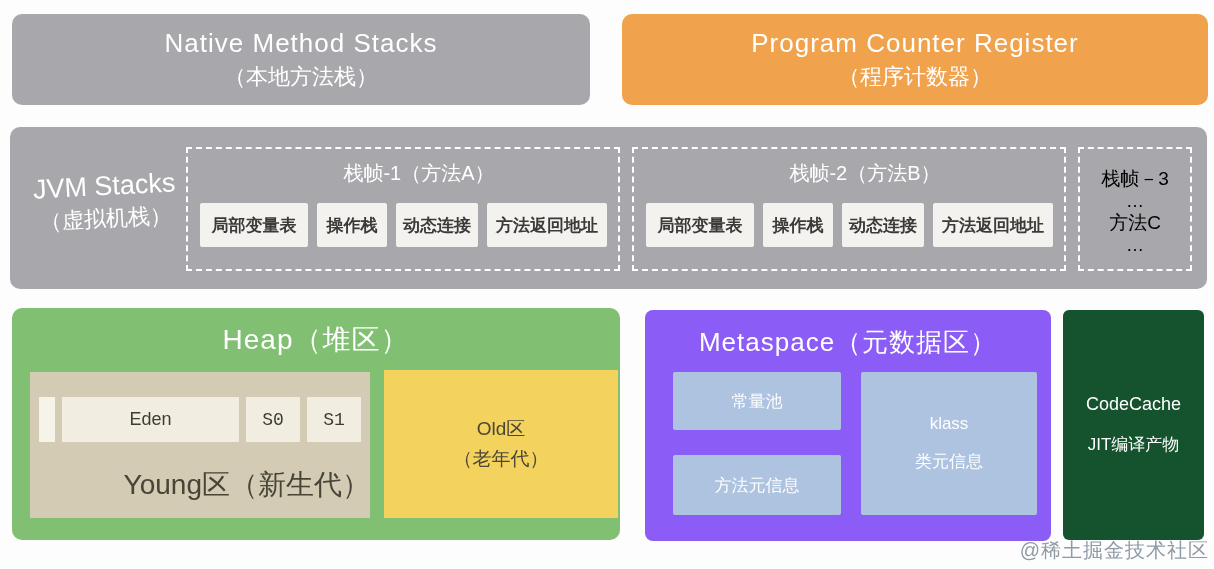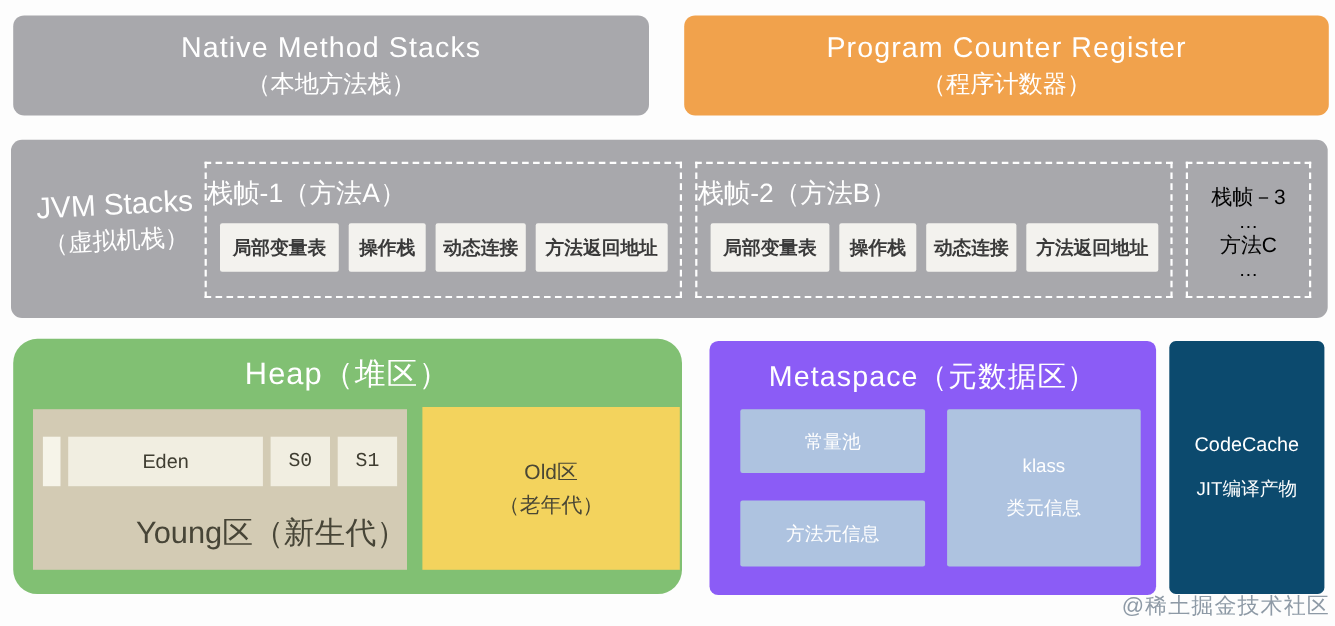--- a/index.html
+++ b/index.html
@@ -21,29 +21,29 @@
   .jvm { left:10px; top:127px; width:1197px; height:162px; background:#a8a8ac; border-radius:10px; }
   .jvm-label { position:absolute; left:10px; top:44px; width:170px; text-align:center;
                color:#fff; transform:rotate(-3deg); }
   .jvm-title { font-size:27px; }
   .jvm-sub   { font-size:22px; margin-top:2px; }
   .frame { position:absolute; top:20px; height:120px; border:2px dashed #ffffff; }
   .frame1 { left:176px; width:430px; }
   .frame2 { left:622px; width:430px; }
   .frame3 { left:1068px; width:110px; display:flex; flex-direction:column;
             align-items:center; justify-content:center; gap:2px; color:#000000; }
-  .frame-title { margin-top:11px; text-align:left; color:#fff; font-size:24px; }
+  .frame-title { margin-top:11px; text-align:center; color:#fff; font-size:20px;margin-left:32px; }
   .slots { position:absolute; left:12px; top:54px; display:flex; gap:9px; }
   .slot { background:#f3f2ee; color:#3a3a3a; font-size:17px; font-weight:600; height:44px;
           display:flex; align-items:center; justify-content:center; border-radius:2px; }
   .slot-lvt { width:108px; } .slot-os { width:70px; } .slot-dl { width:82px; } .slot-ra { width:120px; }
   .f3-line { font-size:19px; } .f3-dots { font-size:18px; line-height:14px; }
 
   
-  .heap { left:12px; top:308px; width:608px; height:232px; background:#81c073; border-radius:22px; }
+  .heap { left:12px; top:308px; width:608px; height:232px; background:#81c073; border-radius:10px; }
   .heap-title { margin-top:13px; text-align:center; color:#fff; font-size:28px; letter-spacing:1px; }
   .young { position:absolute; left:18px; top:64px; width:340px; height:146px; background:#d3cbb4; }
   .young-row { display:flex; gap:7px; padding:25px 9px 0 9px; }
   .cell { background:#f1eee1; height:45px; display:flex; align-items:center;
           justify-content:center; font-size:18px; color:#3f3d31; }
   .strip { width:16px; background:#f6f4e9; }
   .eden { flex:1; } .s0,.s1 { width:54px;font-family:Liberation Mono, monospace; }
   .young-label { position:absolute; bottom:14px; width:100%; text-align:right;
                  font-size:28px; color:#474537; }
   .old { position:absolute; left:372px; top:62px; width:234px; height:148px; background:#f3d35d;
@@ -51,21 +51,21 @@
          gap:4px; color:#4a4735; font-size:19px; }
 
   .metaspace { left:645px; top:310px; width:406px; height:231px; background:#8b5cf6; border-radius:8px; }
   .met-title { margin-top:15px; text-align:center; color:#fff; font-size:26px; letter-spacing:1px; }
   .met-box { position:absolute; background:#aec3e0; color:#fefefe; font-size:17px;
              display:flex; align-items:center; justify-content:center; border-radius:2px; }
   .met-cp   { left:28px; top:62px; width:168px; height:58px; }
   .met-meta { left:28px; top:145px; width:168px; height:60px; }
   .met-klass{ left:216px; top:62px; width:176px; height:143px; flex-direction:column; gap:16px; }
 
-  .codecache { left:1063px; top:310px; width:141px; height:230px; background:#0c4a6e; border-radius:6px;
+  .codecache { left:1063px; top:310px; width:141px; height:230px; background:#14532d; border-radius:6px;
                color:#fff; display:flex; flex-direction:column; align-items:center;
                justify-content:center; gap:18px; text-align:center; }
   .cc-title { font-size:18px; } .cc-sub { font-size:17px; }
 
   .watermark { position:absolute; right:5px; bottom:5px; font-size:20px; color:#8e9aa6;
                letter-spacing:1px; }
 </style>
 </head>
 <body>
 

